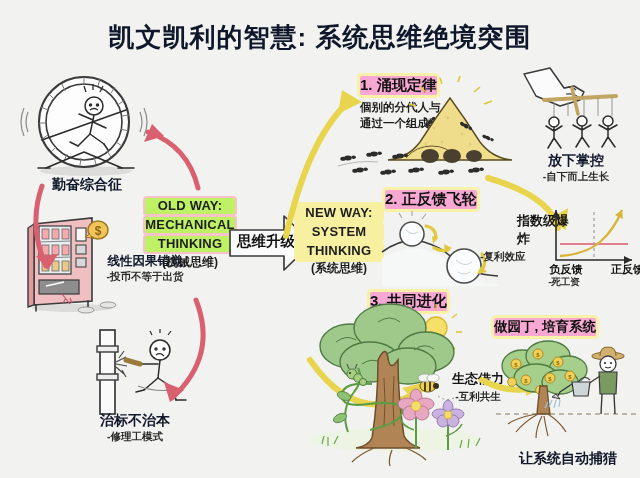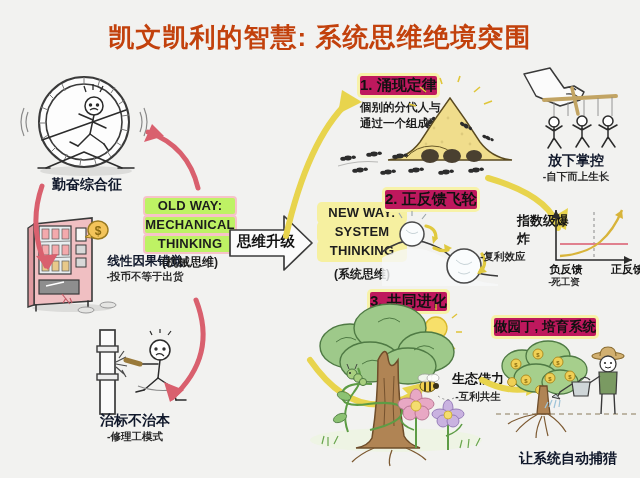--- a/index.html
+++ b/index.html
@@ -9,28 +9,28 @@
     font-family:"Liberation Sans","DejaVu Sans",sans-serif;
     position:relative;
     color:#1d1d1d;
   }
   #stage{position:absolute;inset:0;width:640px;height:478px;}
   .abs{position:absolute;}
   
   #title{
     left:0;top:20px;width:640px;text-align:center;
     font-size:26px;font-weight:700;letter-spacing:1px;
-    color:#c2410c;
+    color:#0f172a;
   }
   
   .cap{font-weight:700;font-size:13px;color:#0f172a;text-align:center;line-height:1.25;}
   .sub{font-weight:700;font-size:10.5px;color:#2a2a2a;text-align:center;line-height:1.3;}
   .secthead{
     font-weight:700;font-size:15px;color:#111;white-space:nowrap;
-    background:#be185d;box-shadow:0 0 0 3px #f7f2a8;border-radius:2px;
+    background:#f9a8d4;box-shadow:0 0 0 3px #f7f2a8;border-radius:2px;
   }
   .hl-yellow{background:#f6f0a0;box-shadow:0 0 0 3px #f6f0a0;border-radius:2px;}
   .hl-pink{background:#bef264;box-shadow:0 0 0 2px #f7c3c8;border-radius:2px;}
   .box-label{text-align:center;font-weight:700;line-height:1.22;}
   .en{font-size:13px;letter-spacing:.2px;}
   .zh{font-size:12px;}
   svg{display:block;overflow:visible;}
   .ink{fill:none;stroke:#2b2b2b;stroke-width:1.5;stroke-linecap:round;stroke-linejoin:round;}
   .shadow{fill:#dcdcda;}
 </style>
@@ -181,25 +181,25 @@
     <div class="zh" style="margin-top:3px;">(机械思维)</div>
   </div>
 
   <div class="abs" style="left:228px;top:212px;width:86px;height:62px;">
     <svg width="86" height="62" viewBox="0 0 86 62">
       <path d="M2 18 L56 18 L56 4 L84 31 L56 58 L56 44 L2 44 Z" fill="#fbfbfb" stroke="#3c3c3c" stroke-width="1.7" stroke-linejoin="round"></path>
     </svg>
   </div>
   <div class="abs" style="left:230px;top:232px;width:72px;text-align:center;font-weight:700;font-size:14.5px;color:#111;">思维升级</div>
 
-  <div class="abs box-label" style="left:320px;top:205px;width:84px;text-align:center;">
+  <div class="abs box-label" style="left:297px;top:205px;width:84px;text-align:center;">
     <div class="en hl-yellow">NEW WAY:</div>
     <div class="en hl-yellow" style="margin-top:3px;">SYSTEM</div>
     <div class="en hl-yellow" style="margin-top:3px;">THINKING</div>
-    <div class="zh" style="margin-top:8px;">(系统思维)</div>
+    <div class="zh" style="margin-top:2px;">(系统思维)</div>
   </div>
 
   <div class="abs" style="left:280px;top:60px;width:360px;height:418px;">
     <svg width="360" height="418" viewBox="0 0 360 418">
       <g fill="none" stroke="#e8d44d" stroke-width="6" stroke-linecap="round">
         <path d="M6 176 q22 -96 62 -134"></path>
         <path d="M30 300 q46 66 104 34"></path>
         <path d="M208 118 q62 18 70 50"></path>
       </g>
       <path d="M62 30 l-4 24 l24 -12 z" fill="#e8d44d"></path>

